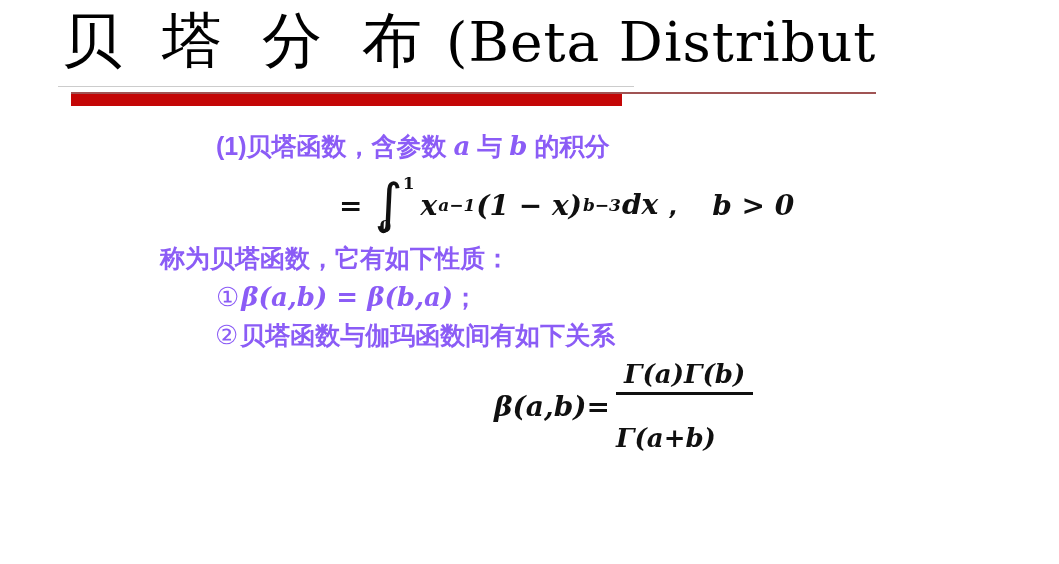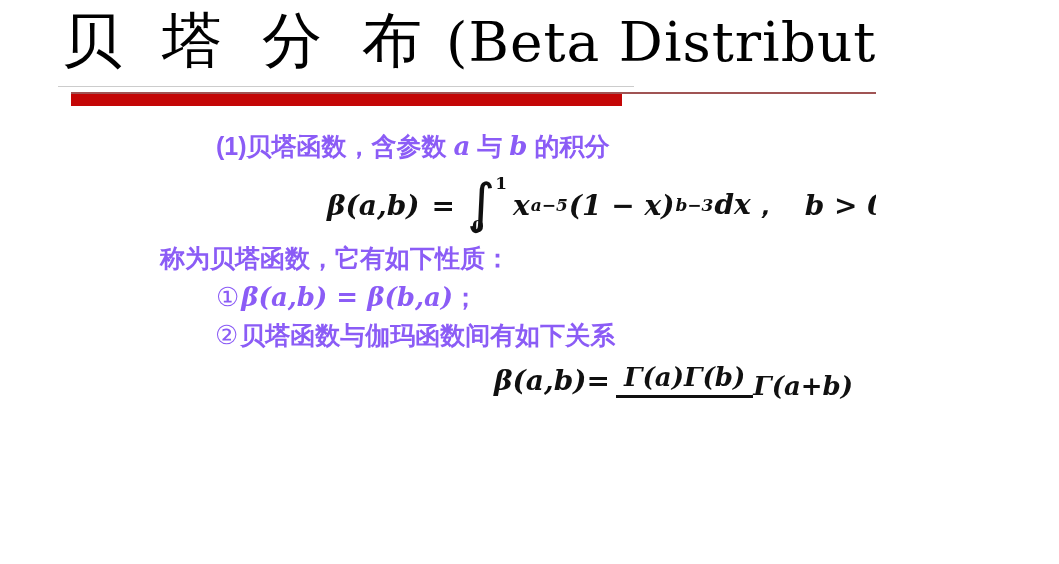--- a/index.html
+++ b/index.html
@@ -100,24 +100,26 @@
   .int-lo { left: 5px; bottom: -2px; }
   .sup {
     font-size: 17px;
     vertical-align: 11px;
     margin: 0 1px;
   }
   .cond { margin-left: 26px; }
   .f2 { left: 494px; top: 360px; font-size: 28px; }
   .frac {
     display: inline-flex;
-    align-items: center;
+    flex-direction: column;
+    align-items: flex-start;
     margin-left: 6px;
     font-size: 26px;
     line-height: 1.1;
+    gap: 17px;
   }
   .frac .num { padding: 0 8px 3px; border-bottom: 3px solid #101010; }
   .frac .den { padding-top: 12px; }
   
   .speck {
     position: absolute;
     left: 940px;
     top: 391px;
     width: 3px;
     height: 7px;
@@ -136,29 +138,28 @@
 
   <div class="rule-gray"></div>
   <div class="rule-thin" style="background: rgb(160, 84, 84);"></div>
   <div class="rule-thick" style="background: rgb(196, 6, 6);"></div>
 
   <div class="line intro">
     <span class="cjk">(1)贝塔函数，含参数 </span><span class="mvar">a</span><span class="cjk"> 与 </span><span class="mvar">b</span><span class="cjk"> 的积分</span>
   </div>
 
   <div class="formula f1">
-    <span class="math">β(a,b)</span>
     <span class="math eq">=</span>
     <span class="int-wrap">
       <span class="int">∫</span>
       <span class="int-up">1</span>
       <span class="int-lo">0</span>
     </span>
     <span class="math">x</span>
-      <span class="math sup">a−5</span>
+      <span class="math sup">a−1</span>
       <span class="math">(1 − x)</span>
       <span class="math sup">b−3</span>
       <span class="math">dx，</span>
     <span class="math cond">b &gt; 0</span>
   </div>
 
   <div class="line cjk called">称为贝塔函数，它有如下性质：</div>
 
   <div class="line prop1">
     <span class="marker">①</span><span class="math p1m">β(a,b) = β(b,a)</span><span class="cjk">；</span>

